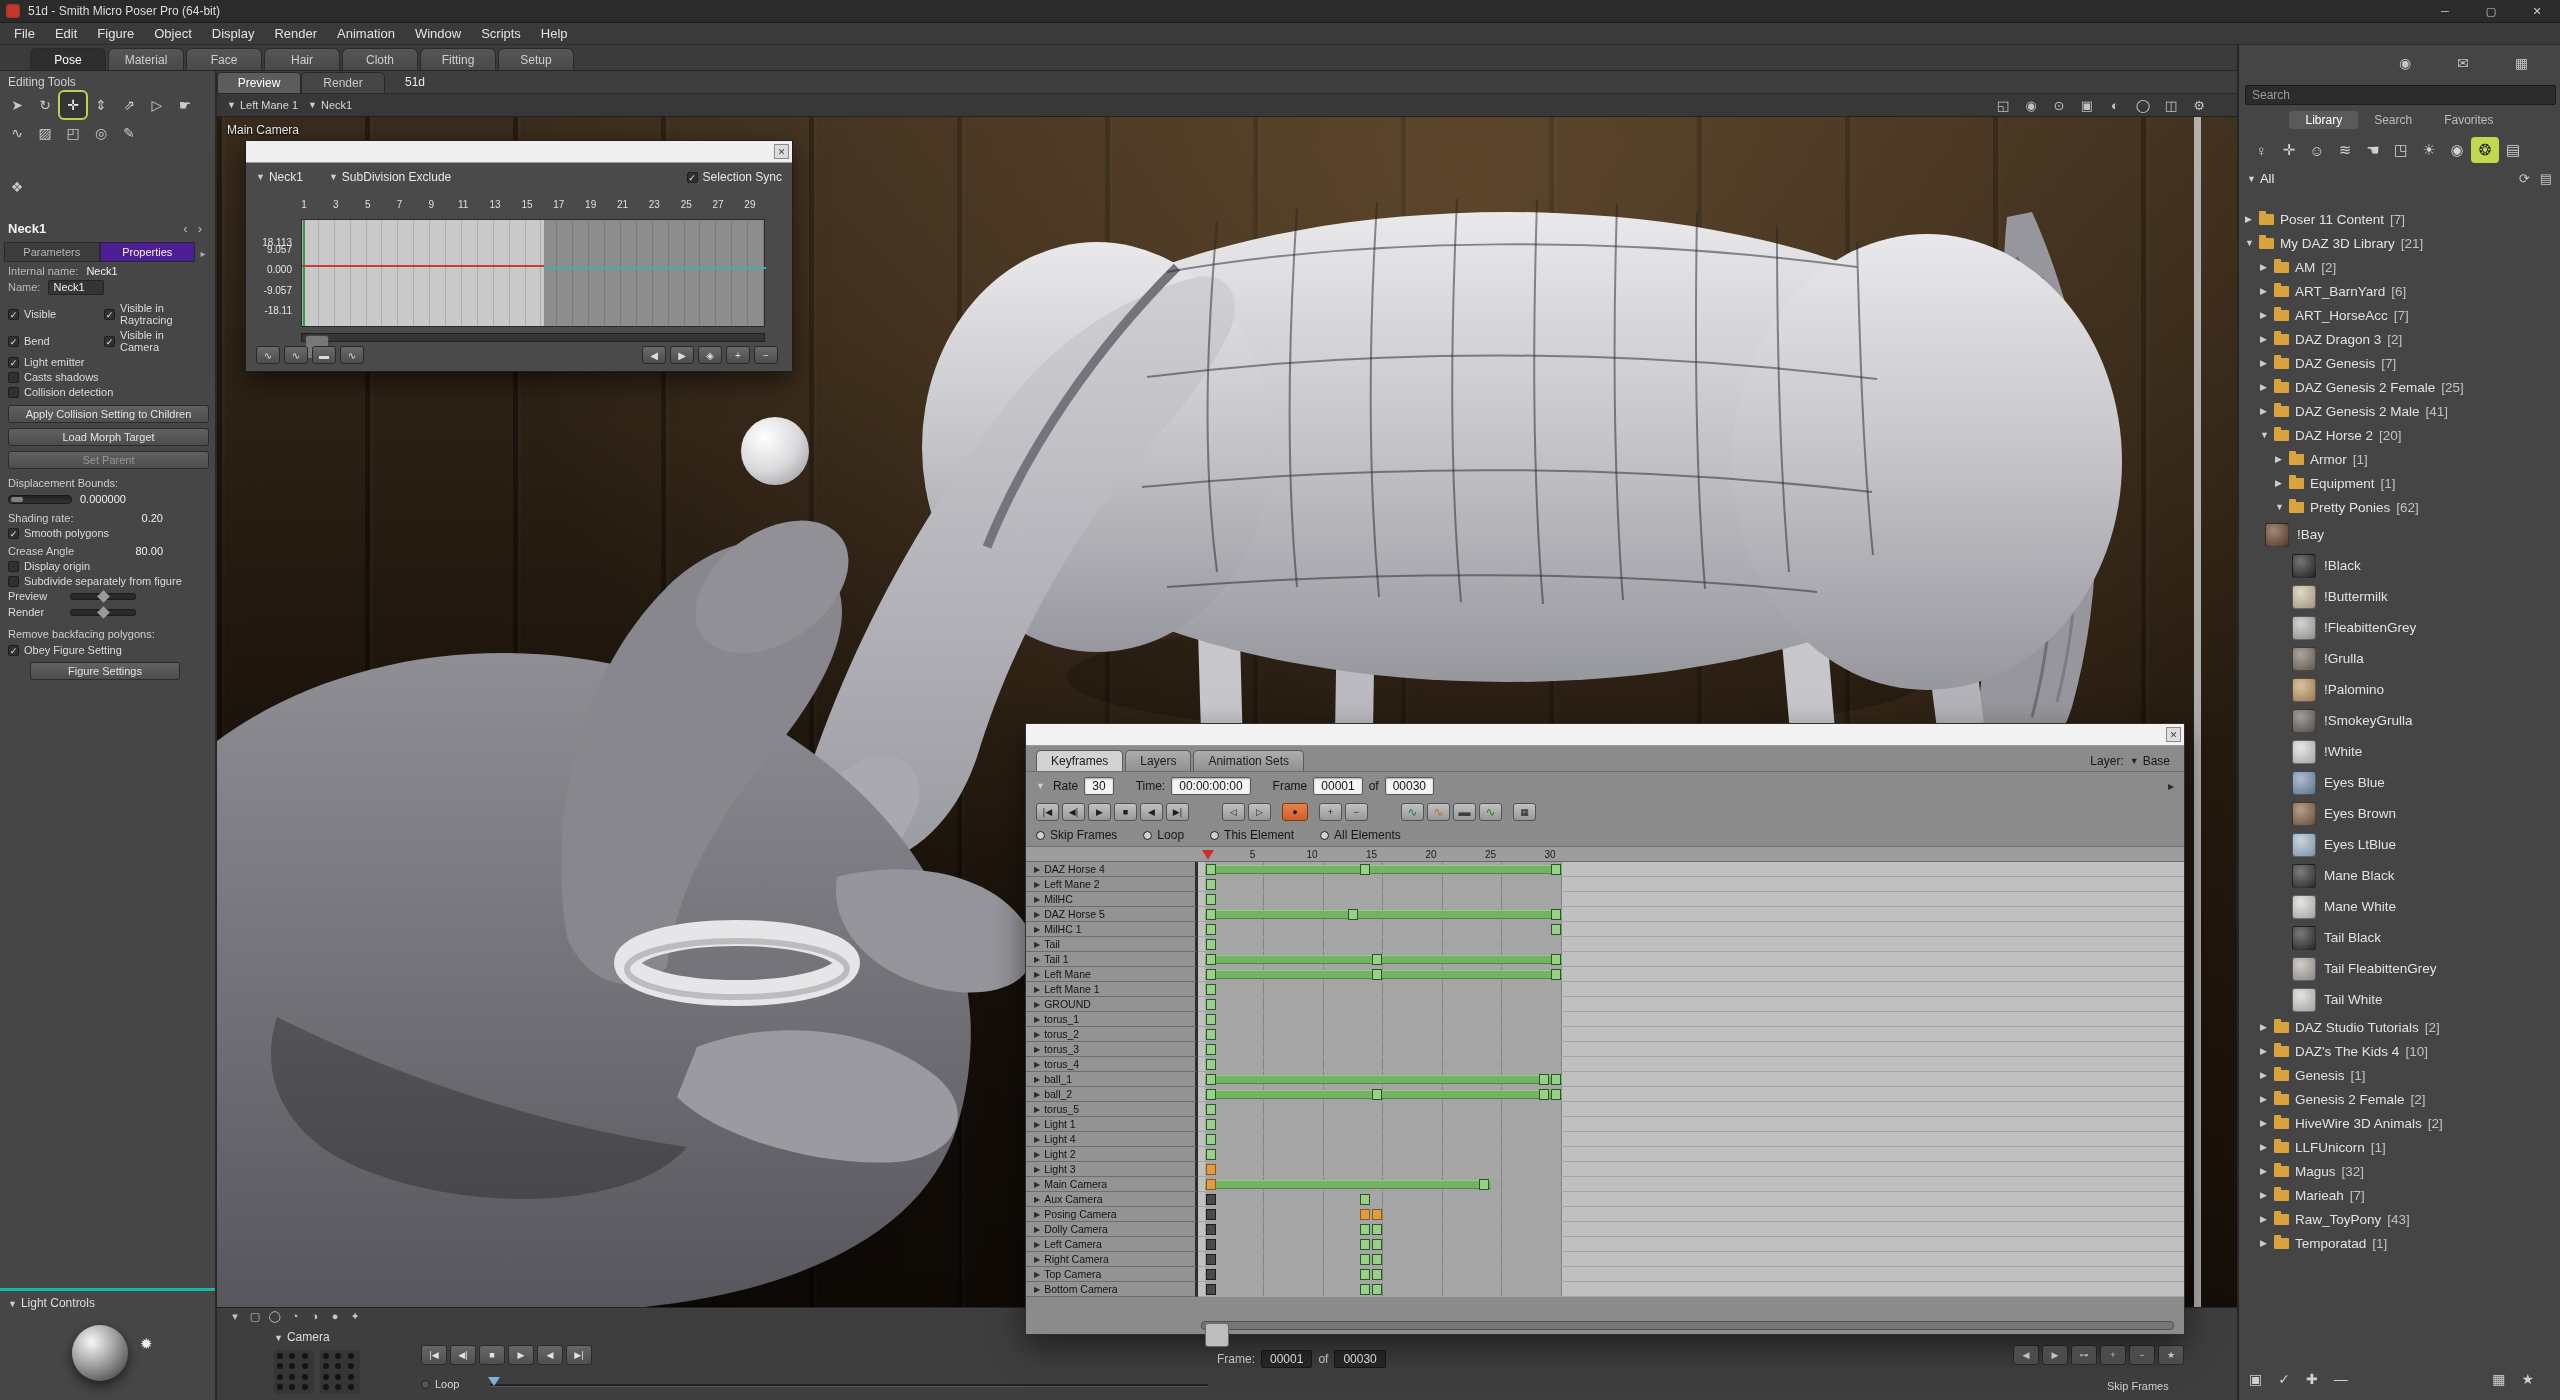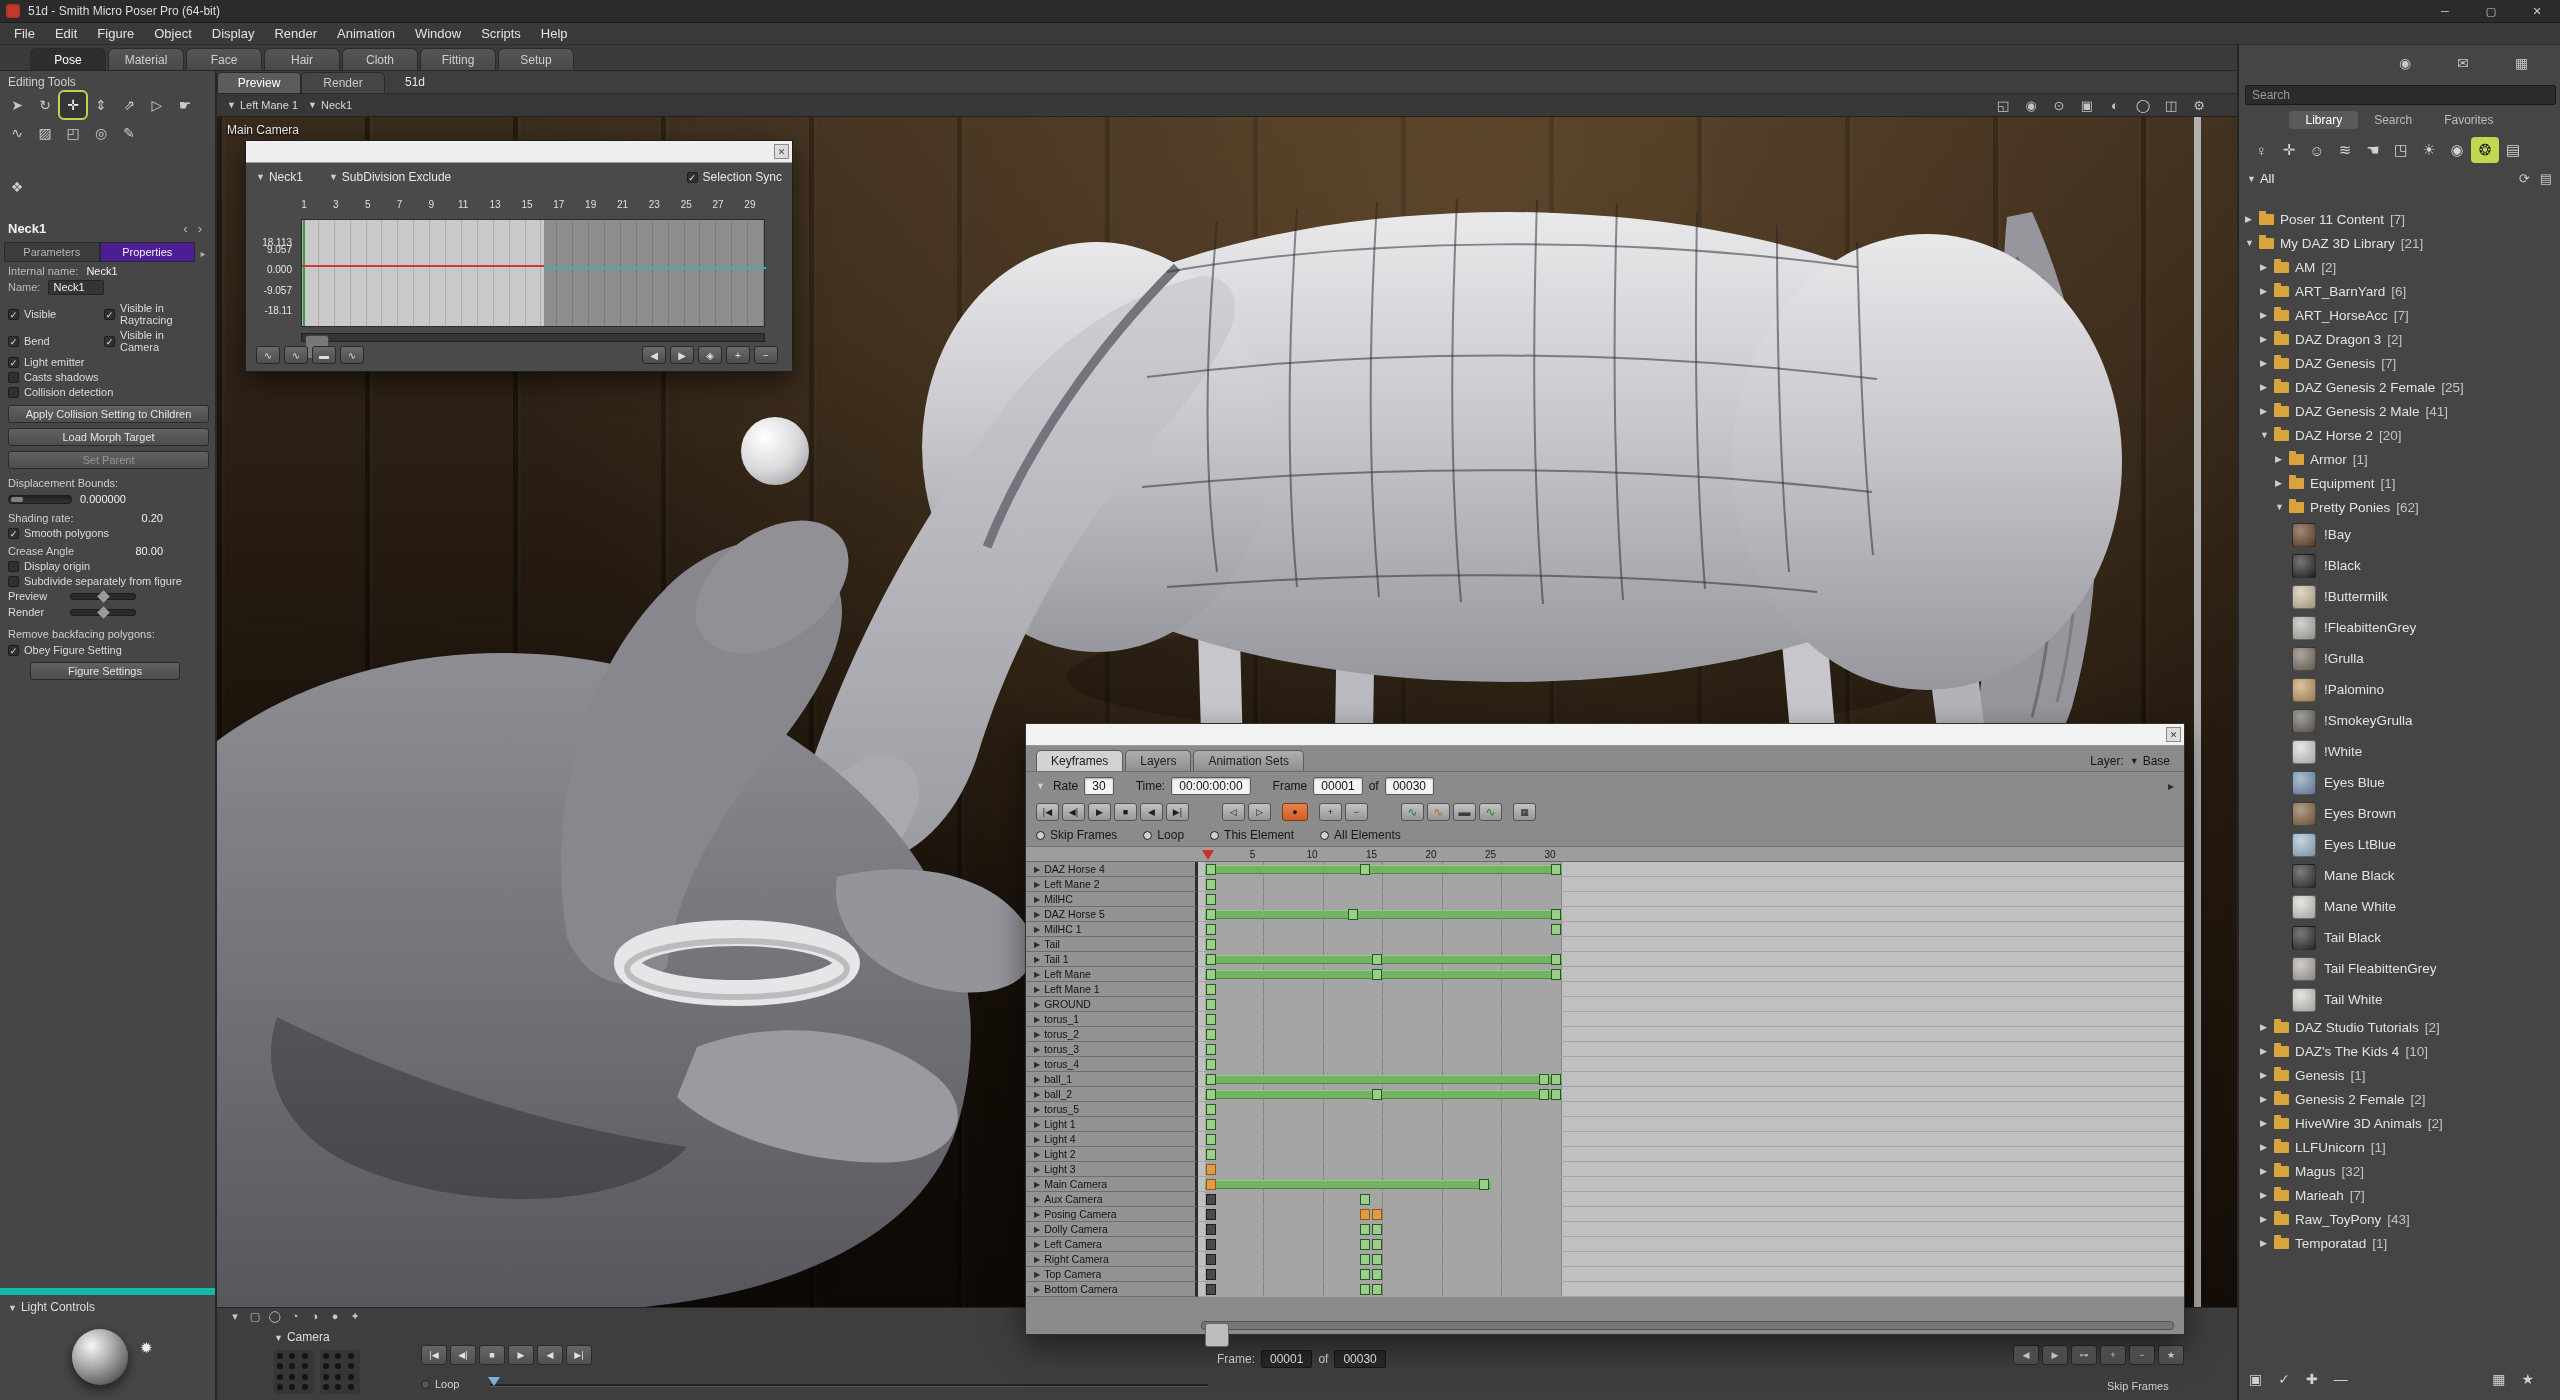--- a/index.html
+++ b/index.html
@@ -45,21 +45,21 @@
   .lp-btn { display:block; width:201px; margin:5px 8px 0; height:18px; background:linear-gradient(#616161,#4d4d4d); border:1px solid #2b2b2b; border-radius:3px; font-size:11px; color:#e3e3e3; text-align:center; line-height:16px; }
   .lp-btn.disabled { color:#969696; }
   .lp-lab2 { padding:8px 8px 2px; font-size:11px; color:#cfcfcf; }
   .lp-slider-row { display:flex; align-items:center; padding:2px 8px; font-size:11px; }
   .slider { width:64px; height:9px; background:linear-gradient(#222,#323232); border:1px solid #1a1a1a; border-radius:4px; position:relative; margin-right:8px; }
   .slider .handle { position:absolute; left:2px; top:1px; width:12px; height:5px; background:#808080; border-radius:2px; }
   .lp-pair { display:flex; padding:5px 8px 1px; font-size:11px; color:#cfcfcf; }
   .lp-pair .lp-val { margin-left:auto; margin-right:44px; }
   .mini-slider { width:66px; height:7px; background:#2b2b2b; border:1px solid #1c1c1c; border-radius:3px; position:relative; margin-left:10px; }
   .mini-slider .dia { position:absolute; left:28px; top:-2px; width:9px; height:9px; background:#9a9a9a; transform:rotate(45deg); }
-  .lp-light { position:absolute; left:0; right:0; bottom:0; height:112px; border-top:7px solid #14b8a6; }
+  .lp-light { position:absolute; left:0; right:0; bottom:0; height:112px; border-top:3px solid #14b8a6; }
   .lp-light-title { padding:5px 8px; font-size:12px; color:#dedede; }
   .sphere { position:absolute; left:72px; top:34px; width:56px; height:56px; border-radius:50%; background:radial-gradient(circle at 35% 30%, #f7f7f7, #a0a0a0 45%, #3e3e3e 92%); box-shadow:0 5px 12px rgba(0,0,0,.55); }
   .light-star { position:absolute; left:140px; top:44px; color:#eee; font-size:15px; }
   .tri { font-size:9px; color:#cfcfcf; margin-right:4px; }
 
   
   .center { position:absolute; left:217px; top:71px; width:2020px; height:1236px; }
   .vt-row { height:23px; background:#3e3e3e; display:flex; align-items:flex-end; border-bottom:1px solid #2b2b2b; }
   .view-tab { min-width:84px; text-align:center; font-size:12px; padding:3px 8px; background:#464646; border:1px solid #2a2a2a; border-bottom:none; color:#c8c8c8; border-radius:5px 5px 0 0; }
   .view-tab.active { background:#5c5c5c; color:#fff; }
@@ -1134,21 +1134,21 @@
           <span class="fold"></span>
           <span>Equipment</span>
           <span class="t-cnt">[1]</span>
         </div>
         <div class="t-row" style="padding-left: 36px;">
           <span class="t-exp">▼</span>
           <span class="fold"></span>
           <span>Pretty Ponies</span>
           <span class="t-cnt">[62]</span>
         </div>
-        <div class="t-row item" style="padding-left: 51px;">
+        <div class="t-row item" style="padding-left: 24px;">
           <span class="thumb" style="background: radial-gradient(circle at 35% 30%, rgba(255, 255, 255, 0.35), rgba(0, 0, 0, 0.25)) rgb(110, 75, 51);"></span>
           <span>!Bay</span>
         </div>
         <div class="t-row item" style="padding-left: 51px;">
           <span class="thumb" style="background: radial-gradient(circle at 35% 30%, rgba(255, 255, 255, 0.35), rgba(0, 0, 0, 0.25)) rgb(47, 44, 42);"></span>
           <span>!Black</span>
         </div>
         <div class="t-row item" style="padding-left: 51px;">
           <span class="thumb" style="background: radial-gradient(circle at 35% 30%, rgba(255, 255, 255, 0.35), rgba(0, 0, 0, 0.25)) rgb(211, 196, 168);"></span>
           <span>!Buttermilk</span>

